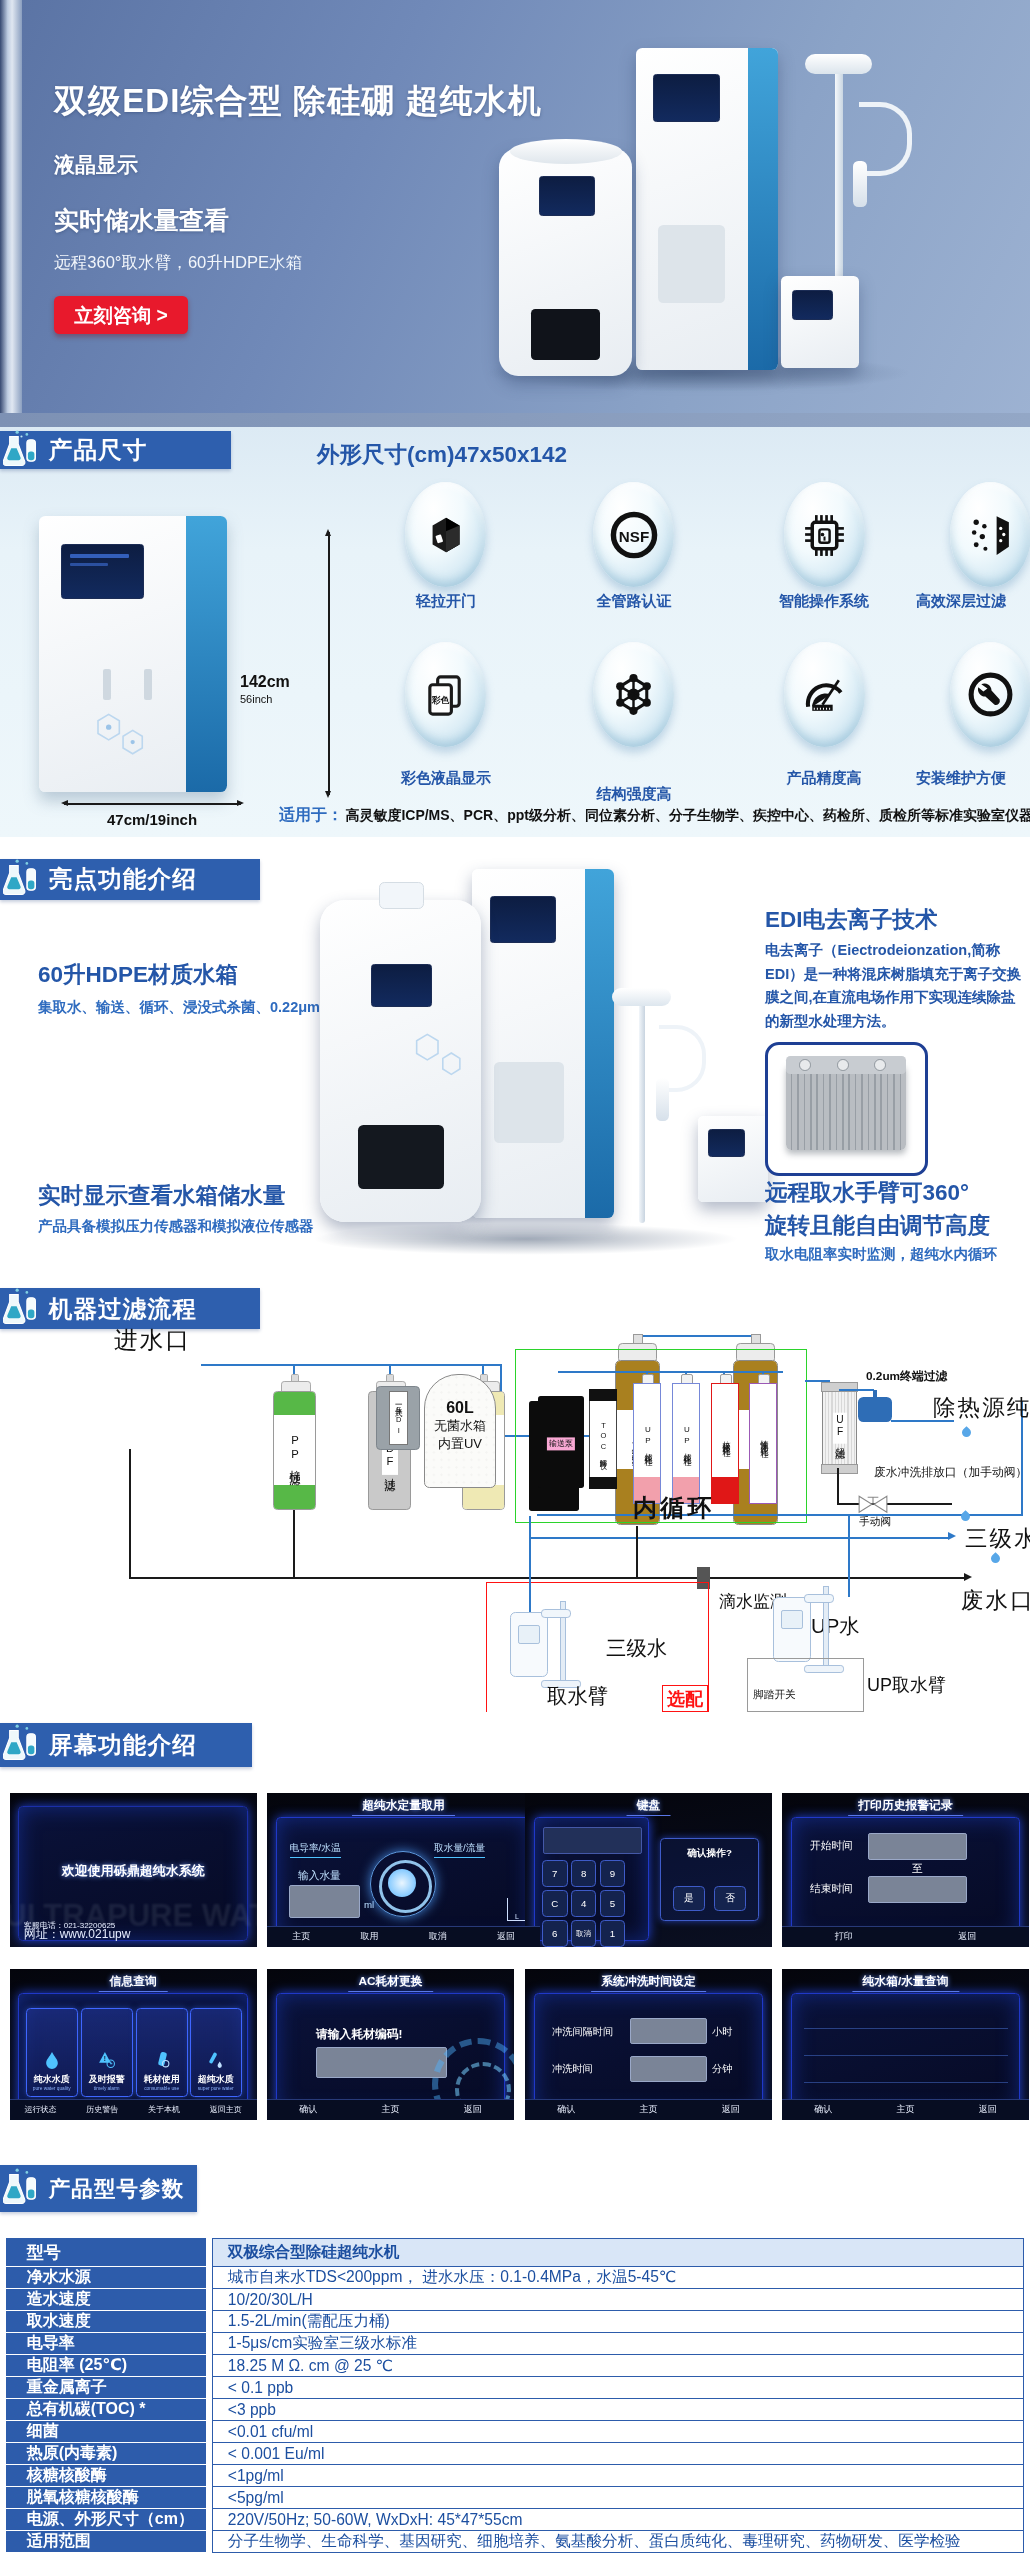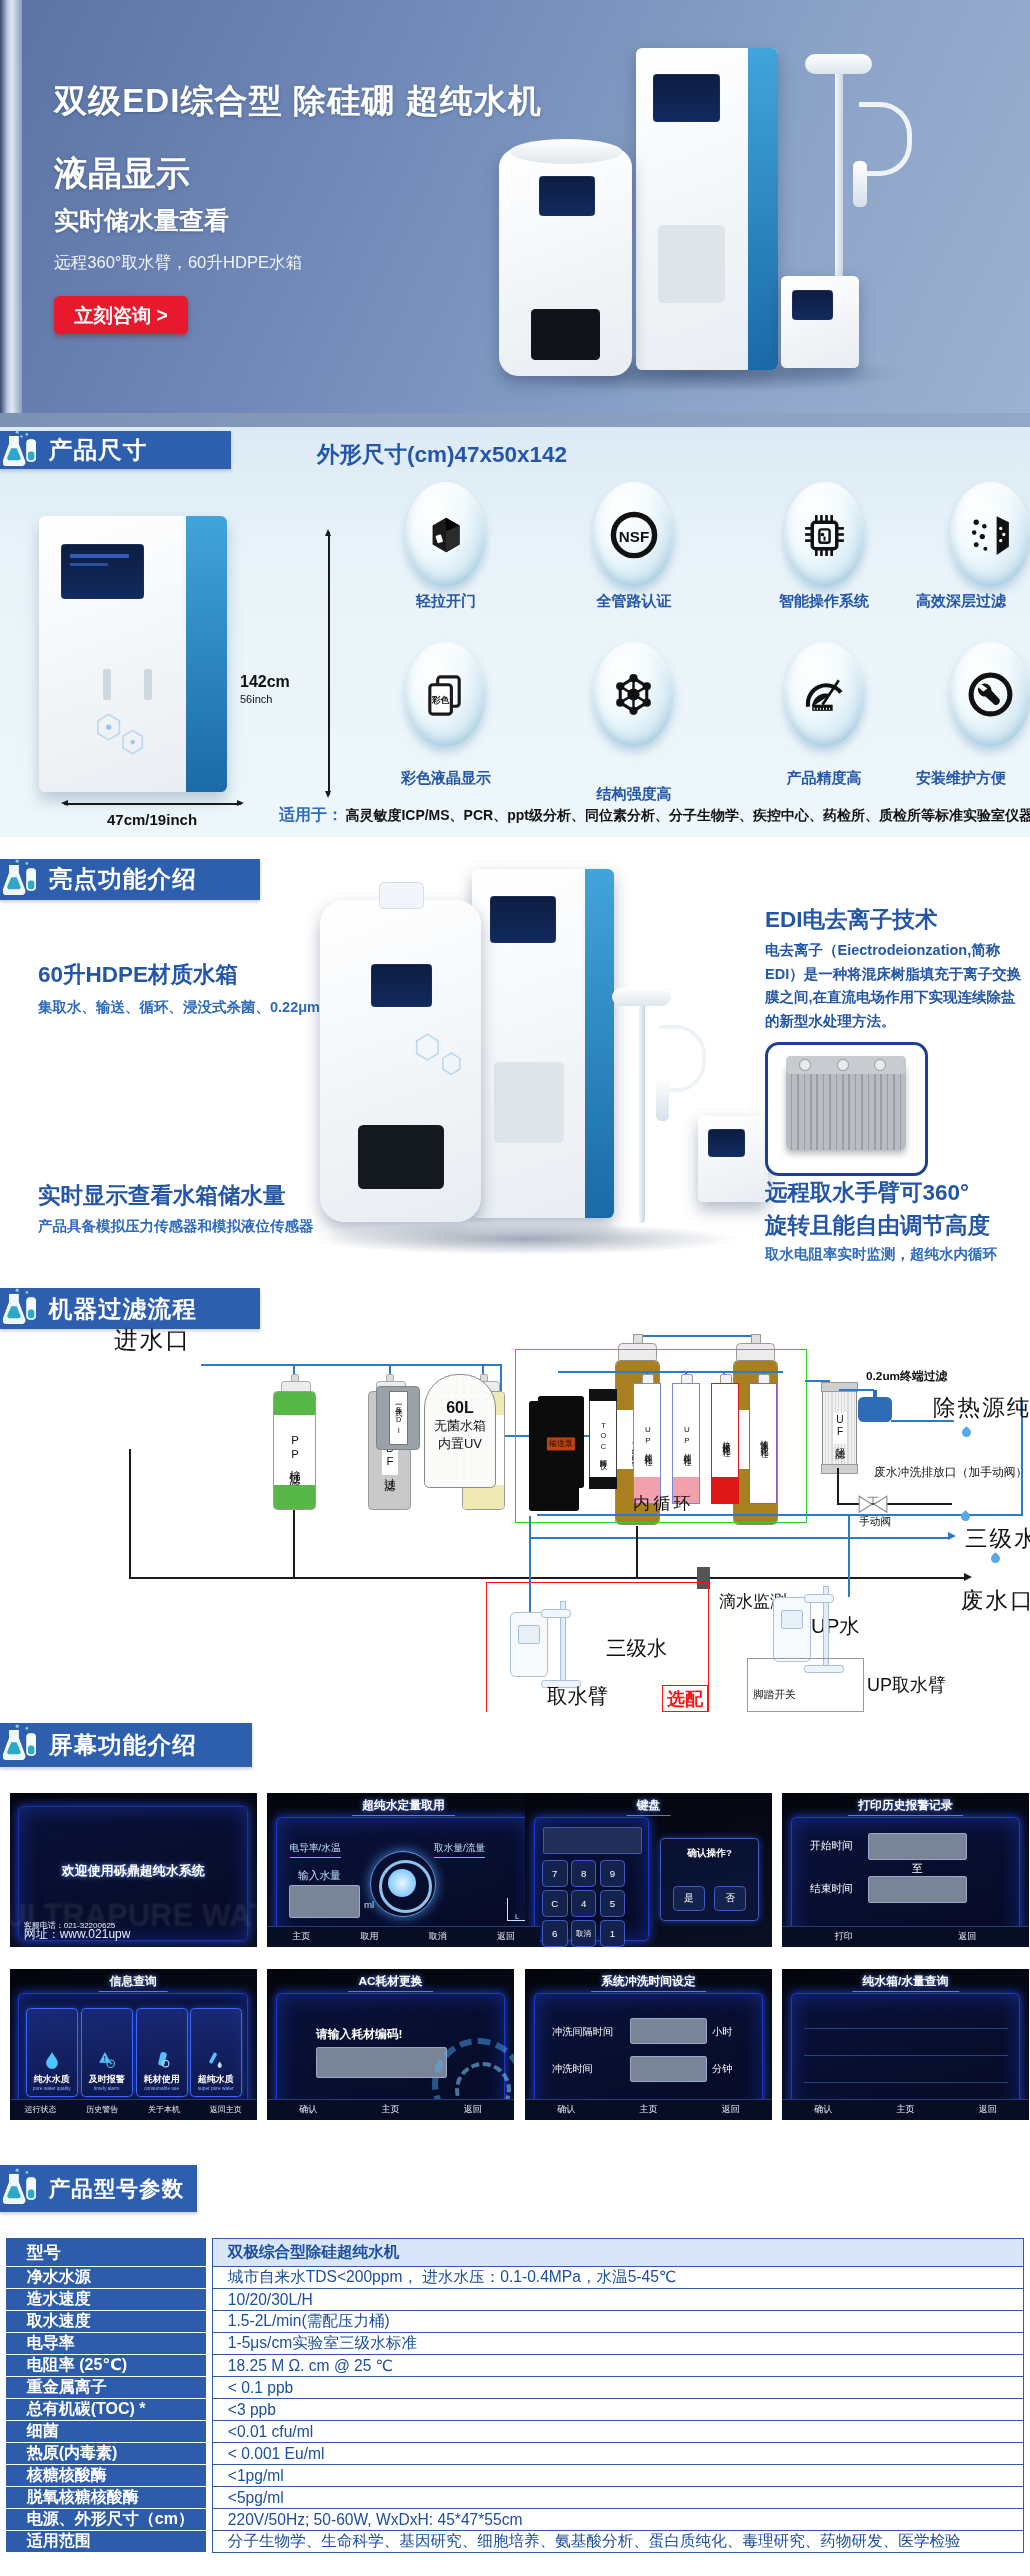--- a/index.html
+++ b/index.html
@@ -60,21 +60,21 @@
   .cart .bandB{position:absolute;bottom:0;left:0;right:0;height:23.6px;}
   .cart .lbl{position:absolute;top:50%;left:50%;transform:translate(-50%,-50%);font-size:11.3px;color:#111;background:#fff;padding:2.1px 0.5px;}
   .rocol{position:absolute;width:45px;height:182px;}
   .rocol .cap{position:absolute;top:0;left:3.2px;right:3.2px;height:18px;background:#ececec;border:1.1px solid #999;border-radius:4.3px;}
   .rocol .nip{position:absolute;top:-8.6px;left:18px;width:7.5px;height:9.7px;background:#e0e0e0;border:0.5px solid #999;}
   .rocol .body{position:absolute;top:17px;left:0;right:0;bottom:0;border:1.1px solid #8a8a8a;border-radius:5.4px;background:#fff;overflow:hidden;}
   .rocol .segT{position:absolute;top:0;left:0;right:0;height:30%;background:#a9801f;}
   .rocol .segB{position:absolute;bottom:0;left:0;right:0;height:34%;background:#a9801f;}
   .rocol .lbl{position:absolute;top:50%;left:50%;transform:translate(-50%,-50%);font-size:10.7px;color:#111;background:#fff;padding:2.1px 0.5px;}
   .pump{position:absolute;background:#0c0c0c;border-radius:2.7px;}
-  .pump .lbl{position:absolute;top:52%;left:50%;transform:translate(-50%,-50%);background:#c2410c;color:#111;font-size:8.6px;padding:1.1px 2.1px;white-space:nowrap;}
+  .pump .lbl{position:absolute;top:52%;left:50%;transform:translate(-50%,-50%);background:#f9a8d4;color:#111;font-size:8.6px;padding:1.1px 2.1px;white-space:nowrap;}
   .pcol{position:absolute;width:28px;height:121px;}
   .pcol .cap{position:absolute;top:-8.6px;left:8.6px;width:10.7px;height:9.7px;background:#f2f2f2;border:1.1px solid #999;border-radius:2.1px;}
   .pcol .body{position:absolute;top:0;left:0;right:0;bottom:0;background:#fff;overflow:hidden;}
   .pcol .lbl{position:absolute;top:46%;left:50%;transform:translate(-50%,-50%);font-size:8px;color:#111;}
   .pcol .bB{position:absolute;bottom:0;left:0;right:0;height:26px;}
   .flow-big{position:absolute;color:#111;font-size:22.5px;letter-spacing:2.1px;white-space:nowrap;}
   .flow-med{position:absolute;color:#111;font-size:13px;white-space:nowrap;}
   .drop{position:absolute;width:9px;height:9px;background:#58a7e8;border-radius:0 50% 50% 50%;transform:rotate(45deg);}
   
   #scr{top:1712px;height:413px;background:#ffffff;}
@@ -116,21 +116,21 @@
   .disp .base{position:absolute;left:31px;top:79px;width:38px;height:6.4px;background:#eef4fa;border:0.5px solid #a8c0dc;border-radius:3.2px;}
 </style>
 </head>
 <body>
 
 <div id="page">
 
   <div class="sec" id="banner">
     <div class="edge"></div>
     <div class="abs b-title" style="left:54px;top:79px;font-size:33px;letter-spacing:1.1px;">双级EDI综合型 除硅硼 超纯水机</div>
-    <div class="abs b-title" style="left:54px;top:151px;font-size:34px;">液晶显示</div>
+    <div class="abs b-title" style="left:54px;top:151px;font-size:21px;">液晶显示</div>
     <div class="abs b-title" style="left:54px;top:204px;font-size:25px;">实时储水量查看</div>
     <div class="abs" style="left:54px;top:252px;font-size:16.6px;color:#f2f6fb;">远程360°取水臂，60升HDPE水箱</div>
     <div class="abs cta" style="left:54px;top:296px;width:134px;height:38px;">立刻咨询  &gt;</div>
 
     <div class="shadow-ell" style="left:483px;top:354px;width:429px;height:38px;"></div>
     <div class="abs mwhite" style="left:636px;top:48px;width:142px;height:322px;">
       <div class="abs bluecol" style="right:0;top:0;width:30px;height:322px;"></div>
       <div class="abs mscreen" style="left:17px;top:26px;width:65px;height:46px;"></div>
       <div class="abs" style="left:21.5px;top:177px;width:67px;height:78px;background:#dde4ea;border-radius:5.4px;"></div>
     </div>
@@ -497,21 +497,21 @@
           <div class="bB" style="background:#e01717;"></div>
       <div class="lbl vtext">核级超纯化柱</div>
         </div>
     </div>
     <div class="pcol" style="left:749px;top:119px;">
       <div class="cap"></div>
         <div class="body" style="border:1.6px solid #9b59b6;">
       <div class="lbl vtext">惰性离子纯化柱</div>
         </div>
     </div>
-    <div class="abs" style="left:633px;top:228px;font-size:17px;color:#111;letter-spacing:3.2px;">内循环</div>
+    <div class="abs" style="left:633px;top:228px;font-size:24px;color:#111;letter-spacing:3.2px;font-weight:bold;">内循环</div>
 
     <div class="abs" style="left:822px;top:122px;width:33px;height:82px;border:1.1px solid #888;
          background:repeating-linear-gradient(90deg,#f2f2f2 0 2.1px,#d8d8d8 2.1px 3.2px);">
       <div class="abs" style="left:-2.1px;top:-5.4px;right:-2.1px;height:8.6px;background:#cfcfcf;border:0.5px solid #999;"></div>
       <div class="abs" style="left:-2.1px;bottom:-5.4px;right:-2.1px;height:8.6px;background:#cfcfcf;border:0.5px solid #999;"></div>
       <div class="abs vtext" style="left:50%;top:50%;transform:translate(-50%,-50%);font-size:10.2px;color:#111;background:#fff;padding:1.1px 0;">UF超滤</div>
     </div>
     <div class="abs flow-med" style="left:866px;top:105px;font-weight:bold;font-size:11.8px;">0.2um终端过滤</div>
     <div class="bl" style="left:839px;top:125px;width:35px;height:1.6px;"></div>
     <div class="abs" style="left:873px;top:126px;width:4.3px;height:8.6px;background:#2e6db6;"></div>

